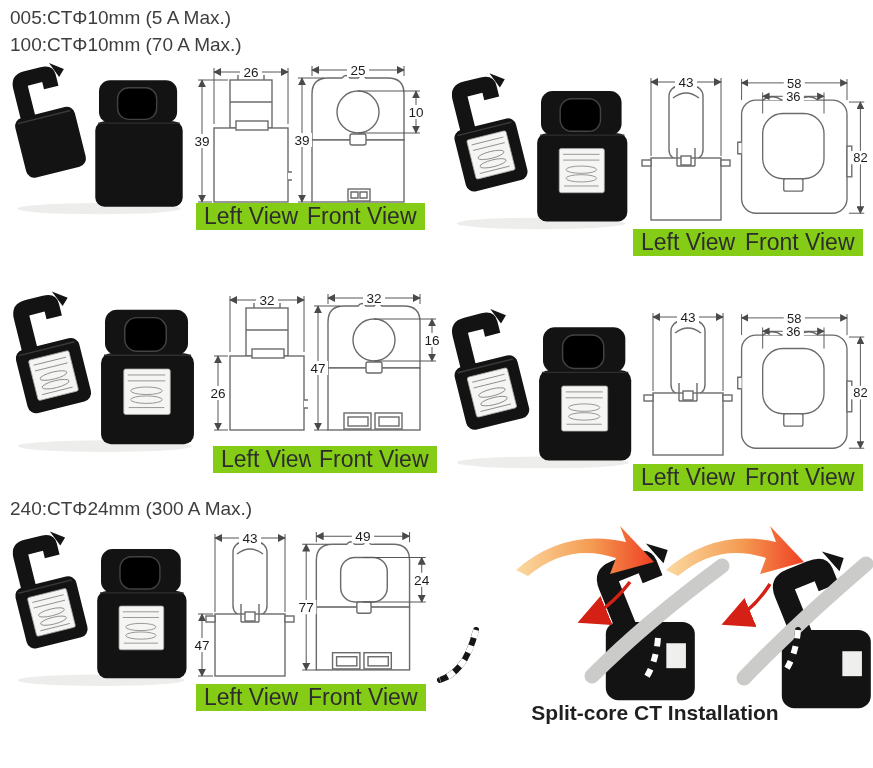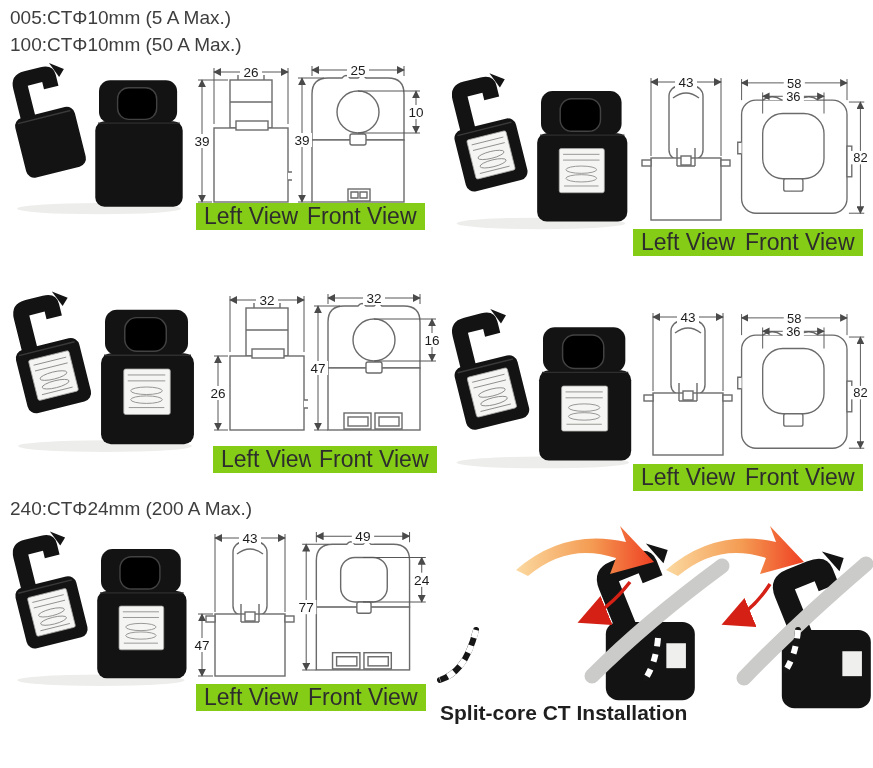--- a/index.html
+++ b/index.html
@@ -10,21 +10,21 @@
   .title {
     position:absolute; font-size:19px; line-height:27px; color:#3e3e3e;
     white-space:nowrap;
   }
   .chip {
     position:absolute; font-size:23px; line-height:27px; color:#2d2d2d;
     background:#84cc16; padding:0 8px; white-space:nowrap;
   }
   .caption {
     position:absolute; font-size:21px; font-weight:bold; color:#1f1f1f;
-    white-space:nowrap;
+    text-align:center; white-space:nowrap;
   }
   svg.abs { position:absolute; overflow:visible; }
   
   .shape rect, .shape path, .shape circle { fill:#ffffff; stroke:#6b6b6b; stroke-width:1.4; }
   .thin  { fill:none; stroke:#6b6b6b; stroke-width:1.1; }
   .darkf { fill:#474747; stroke:none; }
   .dl    { stroke:#565656; stroke-width:1; fill:none; }
   .dimbox{ fill:#ffffff; stroke:none; }
   text.dim {
     font-family:"Liberation Sans","DejaVu Sans",sans-serif;
@@ -174,21 +174,21 @@
       <symbol id="ct-mini-closed" viewBox="0 0 70 100">
         <rect class="blk" x="10" y="8" width="44" height="26" rx="10"></rect>
         <rect class="blk" x="6" y="30" width="52" height="48" rx="8"></rect>
         <rect class="blk" x="54" y="26" width="8" height="16"></rect>
         <rect x="40" y="46" width="12" height="15" fill="#efefed"></rect>
       </symbol>
     </defs>
   </svg>
 
   <div class="title" style="left:10px; top:4px">005:CTΦ10mm (5 A Max.)</div>
-  <div class="title" style="left:10px; top:31px">100:CTΦ10mm (50 A Max.)</div>
+  <div class="title" style="left:10px; top:31px">100:CTΦ10mm (70 A Max.)</div>
 
   <svg class="abs" style="left:6px; top:58px" width="186" height="160" viewBox="0 0 200 172">
       <use href="#ct-pair"></use>
     </svg>
 
   <svg class="abs" style="left:190px; top:58px" width="102" height="146" viewBox="0 0 102 146">
     <use href="#lv-sm"></use>
     <path class="dl" d="M24,66 V10 M98,66 V10"></path>
     <line class="dl" x1="24" y1="14" x2="98" y2="14" marker-start="url(#mD)" marker-end="url(#mD)"></line>
     <rect class="dimbox" x="50" y="7" width="22" height="14"></rect>
@@ -311,21 +311,21 @@
     <text class="dim" x="64" y="31" text-anchor="middle">36</text>
     <path class="dl" d="M122,32 H138 M122,148 H138"></path>
     <line class="dl" x1="134" y1="32" x2="134" y2="148" marker-start="url(#mD)" marker-end="url(#mD)"></line>
     <rect class="dimbox" x="124" y="83" width="19" height="14"></rect>
     <text class="dim" x="134" y="95" text-anchor="middle">82</text>
   </svg>
 
   <div class="chip" style="left:633px; top:464px">Left View</div>
   <div class="chip" style="left:737px; top:464px">Front View</div>
 
-  <div class="title" style="left:10px; top:495px">240:CTΦ24mm (200 A Max.)</div>
+  <div class="title" style="left:10px; top:495px">240:CTΦ24mm (300 A Max.)</div>
 
   <svg class="abs" style="left:6px; top:526px" width="190" height="164" viewBox="0 0 200 172">
       <use href="#ct-pair-labeled"></use>
     </svg>
 
   <svg class="abs" style="left:190px; top:526px" width="118" height="158" viewBox="0 0 112 158">
     <use href="#lv-lg"></use>
     <path class="dl" d="M22,86 V8 M92,86 V8"></path>
     <line class="dl" x1="22" y1="12" x2="92" y2="12" marker-start="url(#mD)" marker-end="url(#mD)"></line>
     <rect class="dimbox" x="46" y="5" width="22" height="14"></rect>

